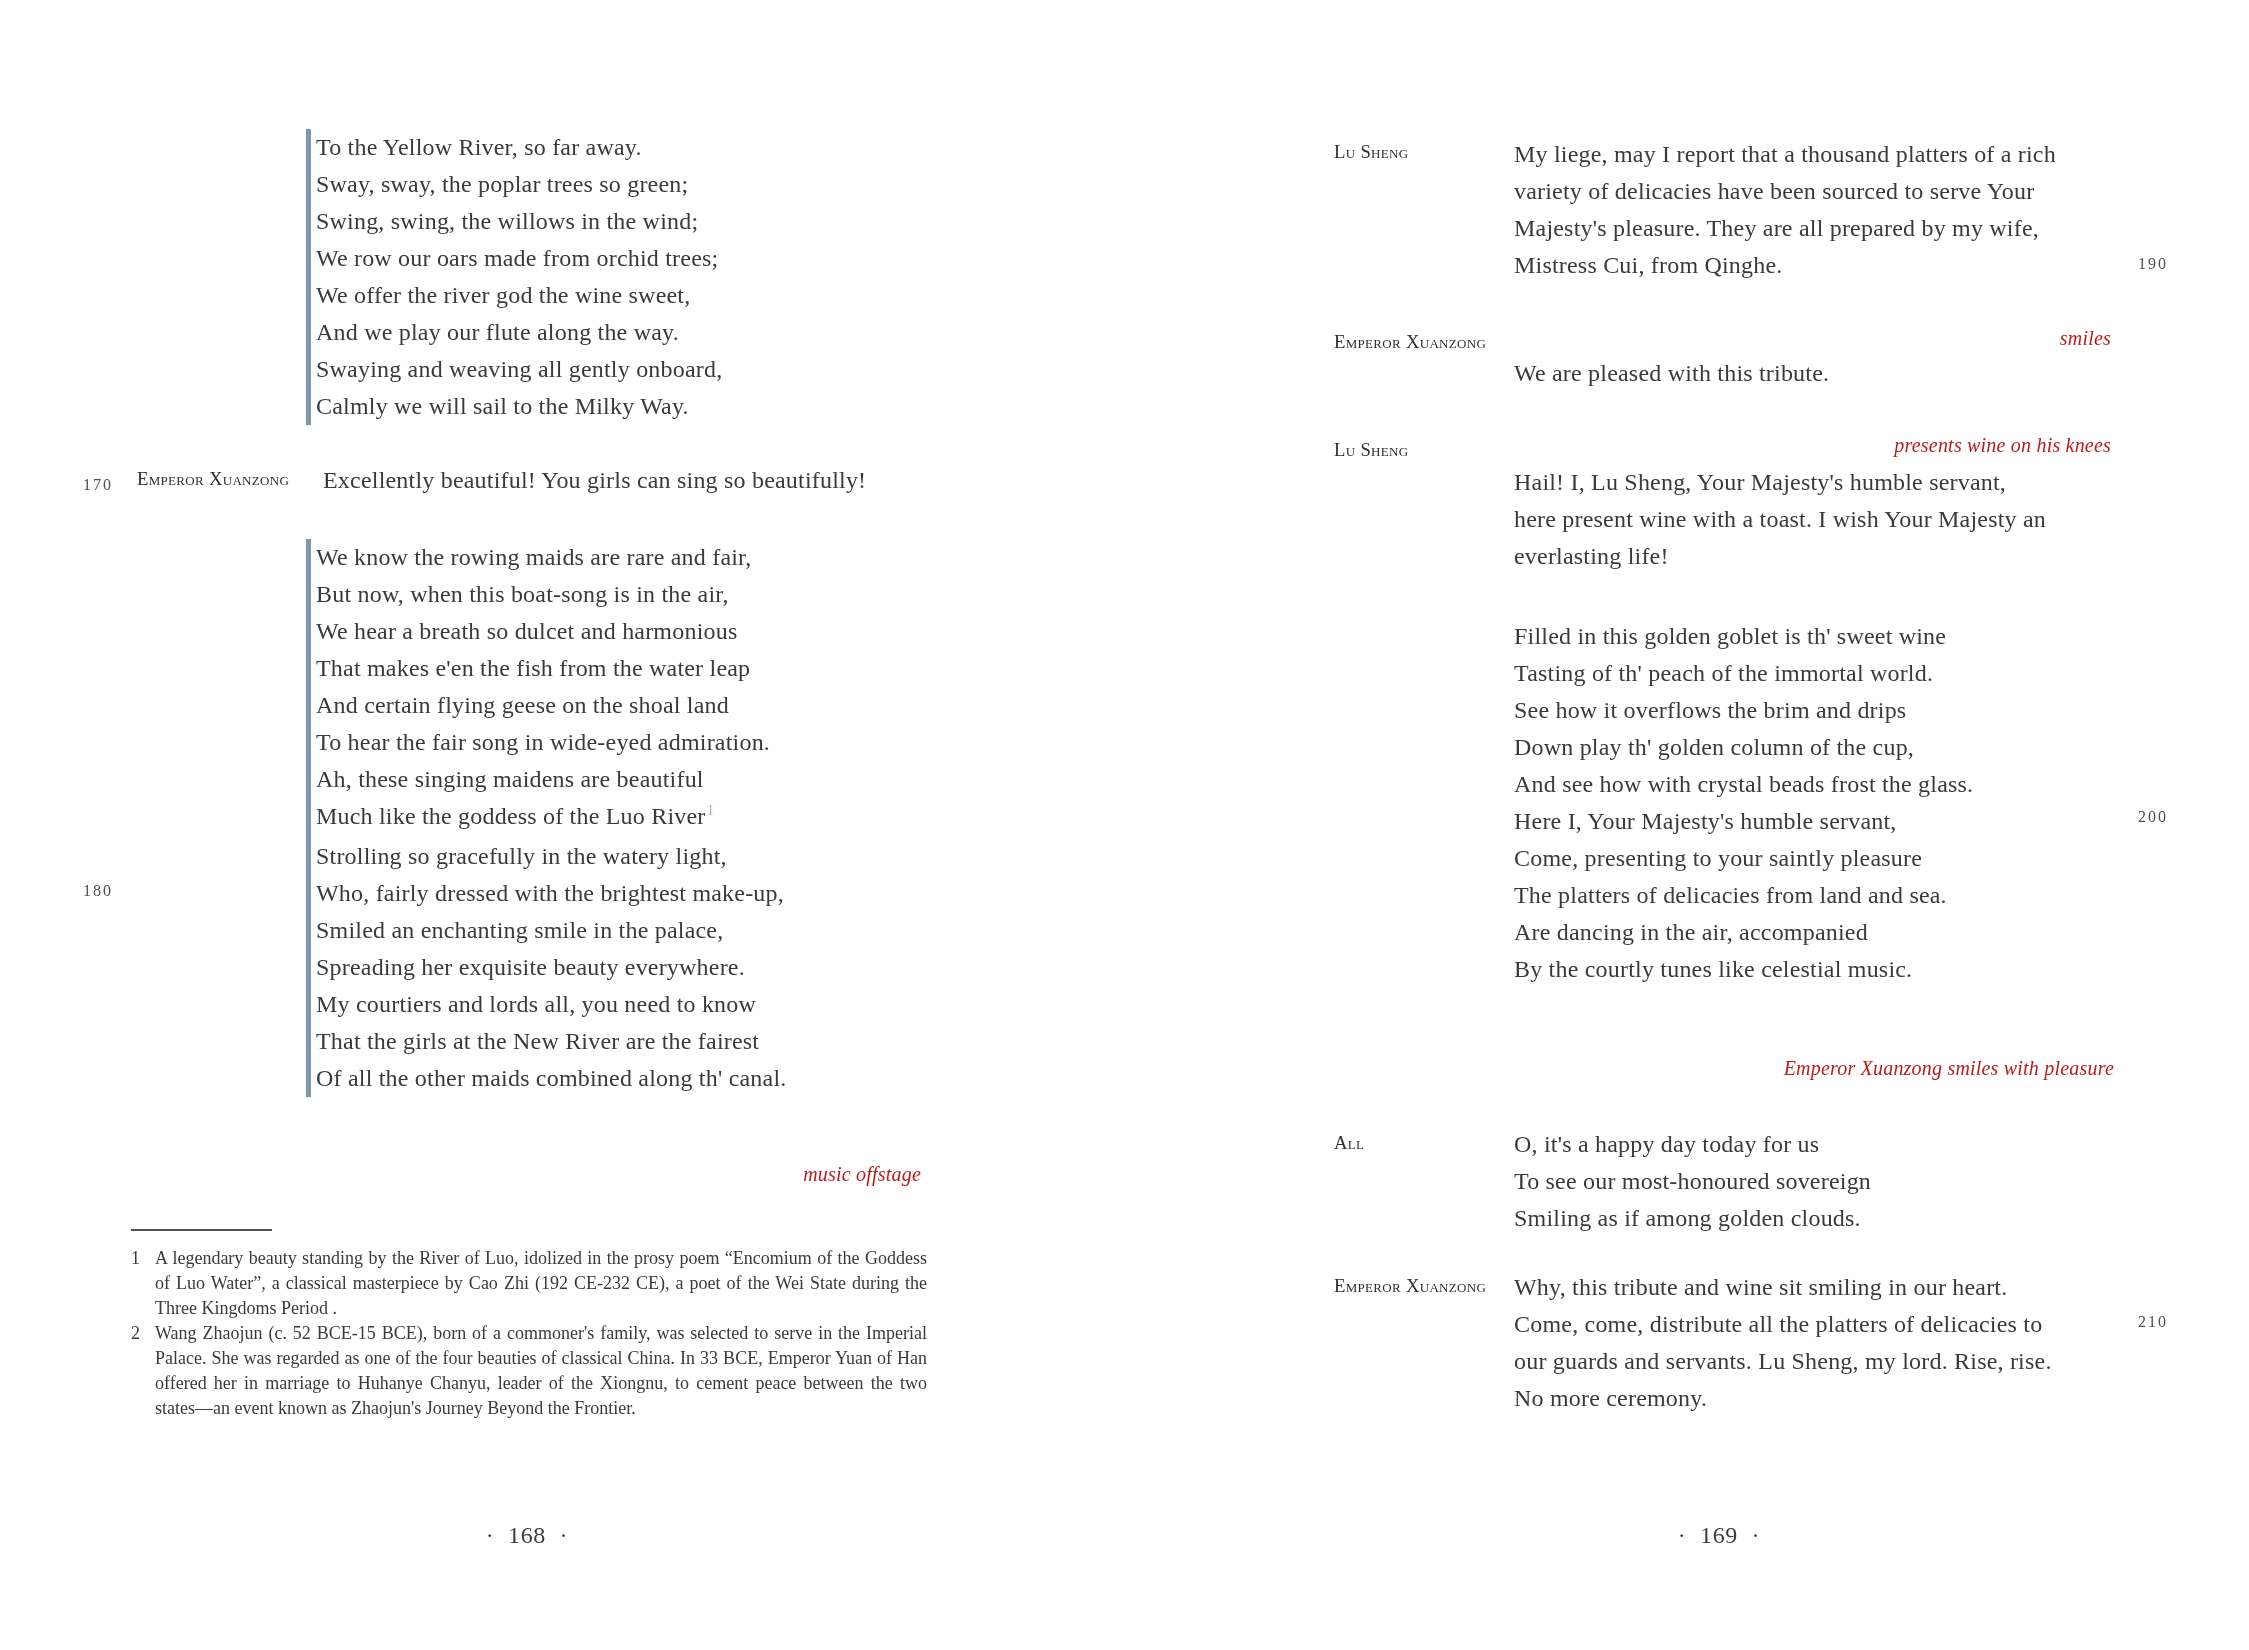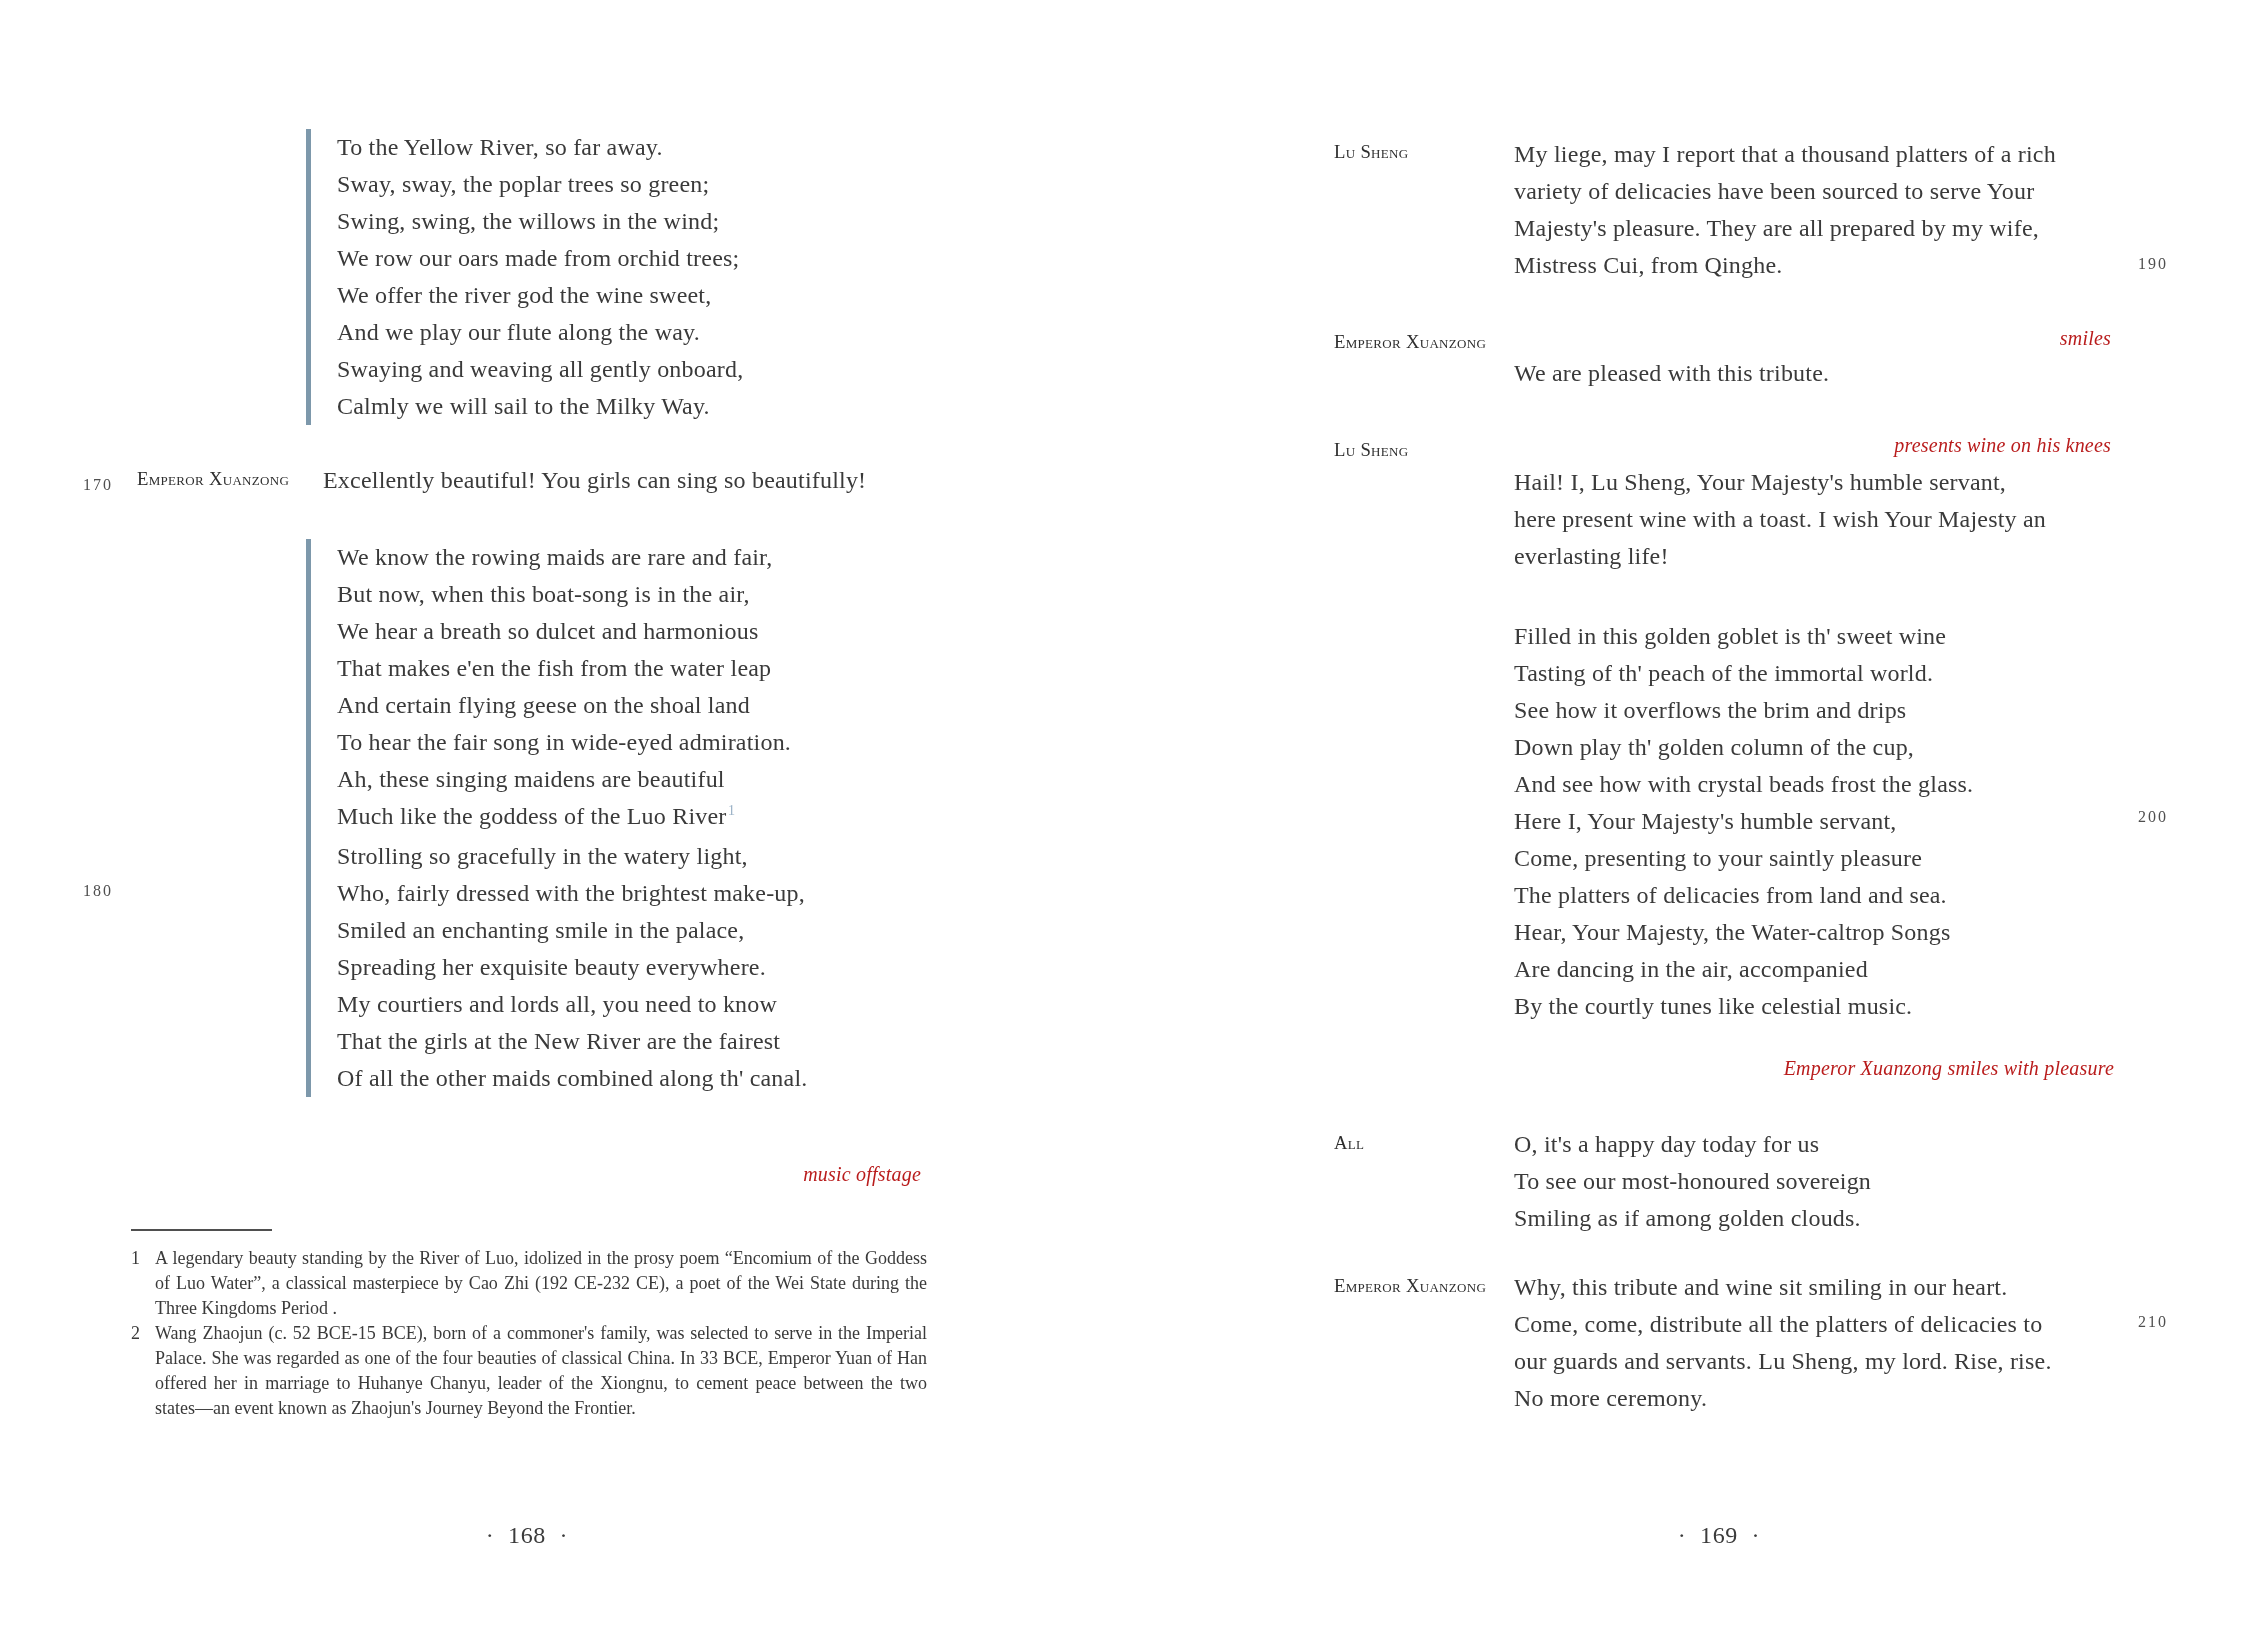--- a/index.html
+++ b/index.html
@@ -7,21 +7,21 @@
     position:relative;
     width:2250px;height:1651px;
     background:#ffffff;
     font-family:"Liberation Serif","DejaVu Serif",serif;
     color:#3a3a3a;
     overflow:hidden;
   }
   .abs{position:absolute}
   .vlines{font-size:24px;line-height:37px;letter-spacing:0.2px;white-space:nowrap}
   .vline{white-space:nowrap}
-  .verse-bar{border-left:5.3px solid #7d98ab;padding-left:26px}
+  .verse-bar{border-left:5.3px solid #7d98ab;padding-left:5px}
   .speaker{font-variant:small-caps;font-size:18.7px;letter-spacing:0.3px;color:#2e2e2e;white-space:nowrap}
   .lineno{font-size:16px;color:#4f4f4f;letter-spacing:2px;white-space:nowrap}
   .dialogue{font-size:24px;line-height:37px;letter-spacing:0.2px;white-space:nowrap}
   .stage{font-style:italic;font-size:20px;color:#b91c1c;letter-spacing:0.2px;white-space:nowrap}
   .stage-right{text-align:right}
   .fnref{color:#9db4c8;font-size:14.7px;position:relative;top:-9.3px;margin-left:1.3px;font-style:normal}
   .fnrule{background:#4f4f4f;height:2px}
   .footnotes{font-size:18px;line-height:25px}
   .footnote{display:flex;align-items:flex-start}
   .fnmark{flex:0 0 24px;width:24px}
@@ -117,21 +117,20 @@
       </div>
     <div class="abs vlines" style="left:1514px;top:618px;width:600px;">
         <div class="vline">Filled in this golden goblet is th' sweet wine</div>
         <div class="vline">Tasting of th' peach of the immortal world.</div>
         <div class="vline">See how it overflows the brim and drips</div>
         <div class="vline">Down play th' golden column of the cup,</div>
         <div class="vline">And see how with crystal beads frost the glass.</div>
         <div class="vline">Here I, Your Majesty's humble servant,</div>
         <div class="vline">Come, presenting to your saintly pleasure</div>
         <div class="vline">The platters of delicacies from land and sea.</div>
-        <div class="vline">Hear, Your Majesty, the Water-caltrop Songs</div>
         <div class="vline">Are dancing in the air, accompanied</div>
         <div class="vline">By the courtly tunes like celestial music.</div>
       </div>
     <div class="abs lineno" style="left:2138px;top:808px;">200</div>
 
     <div class="abs stage stage-right" style="left:1514px;top:1057px;width:600px;">Emperor Xuanzong smiles with pleasure</div>
 
     <div class="abs speaker" style="left:1334px;top:1132px;">All</div>
     <div class="abs vlines" style="left:1514px;top:1126px;width:600px;">
         <div class="vline">O, it's a happy day today for us</div>

